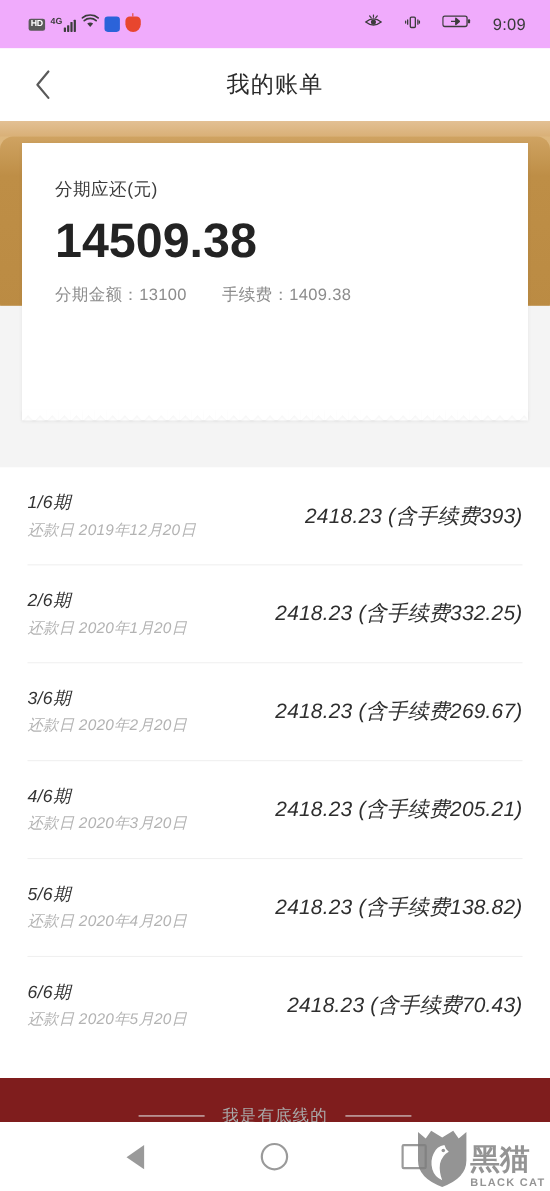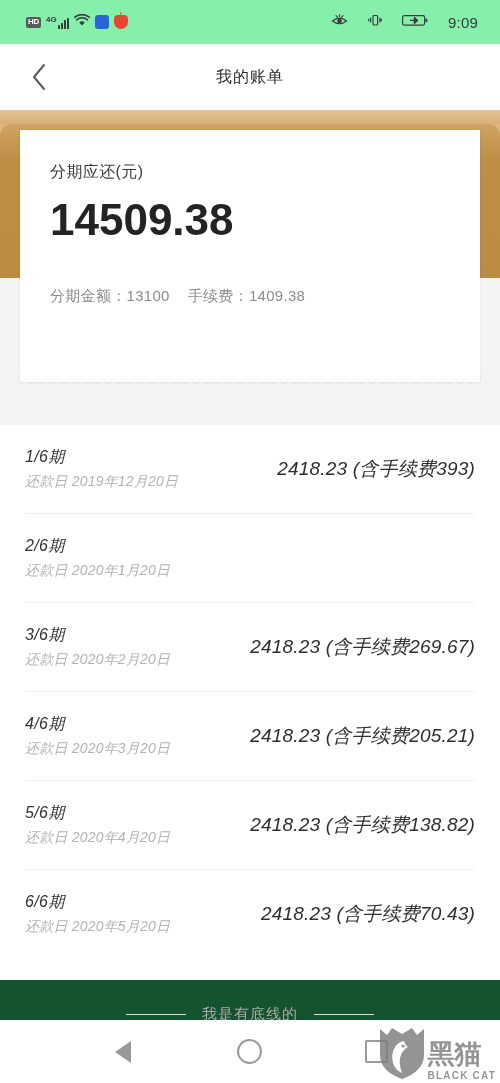--- a/index.html
+++ b/index.html
@@ -17,21 +17,21 @@
   }
 
   
   .status-bar {
     height: 44px;
     display: flex;
     align-items: center;
     justify-content: space-between;
     padding: 0 22px 0 26px;
     box-sizing: border-box;
-    background: #86efac;
+    background: #f0abfc;
   }
   .status-left {
     display: flex;
     align-items: center;
     gap: 5px;
   }
   .status-right {
     display: flex;
     align-items: center;
     gap: 20px;
@@ -119,21 +119,21 @@
     width: 46px;
     height: 46px;
     display: flex;
     align-items: center;
     justify-content: center;
     cursor: pointer;
   }
   .page-title {
     width: 100%;
     text-align: center;
-    font-size: 16px;
+    font-size: 21px;
     color: #2b2b2b;
     letter-spacing: 1px;
   }
 
   
   .hero {
     position: relative;
     height: 290px;
     background: #f4f4f4;
   }
@@ -186,26 +186,26 @@
   }
   .receipt-amount {
     font-size: 44px;
     font-weight: bold;
     color: #232323;
     letter-spacing: 0px;
     margin-top: 14px;
     line-height: 1.05;
   }
   .receipt-sub {
-    margin-top: 44px;
+    margin-top: 16px;
     font-size: 15px;
     color: #8c8c8c;
     letter-spacing: 0.3px;
     display: flex;
-    gap: 18px;
+    gap: 32px;
   }
   .zigzag {
     height: 9px;
     background:
       linear-gradient(-45deg, transparent 50%, #ffffff 51%) 0 0 / 11px 9px repeat-x,
       linear-gradient(45deg, transparent 50%, #ffffff 51%) 0 0 / 11px 9px repeat-x;
     filter: drop-shadow(0 1px 1px rgba(0,0,0,0.05));
   }
 
   
@@ -248,21 +248,21 @@
     letter-spacing: 0.2px;
     white-space: nowrap;
   }
 
   
   .footer-white {
     background: #ffffff;
     height: 22px;
   }
   .footer {
-    background: #14532d;
+    background: #7f1d1d;
     height: 68px;
     display: flex;
     align-items: center;
     justify-content: center;
     gap: 16px;
   }
   .footer-line {
     width: 60px;
     height: 1px;
     background: #dcdcdc;
@@ -428,20 +428,21 @@
       <span class="row-term">1/6期</span>
       <span class="row-date">还款日 2019年12月20日</span>
     </div>
     <div class="row-amount">2418.23 (含手续费393)</div>
   </div>
   <div class="row">
     <div class="row-left">
       <span class="row-term">2/6期</span>
       <span class="row-date">还款日 2020年1月20日</span>
     </div>
+    <div class="row-amount">2418.23 (含手续费332.25)</div>
   </div>
   <div class="row">
     <div class="row-left">
       <span class="row-term">3/6期</span>
       <span class="row-date">还款日 2020年2月20日</span>
     </div>
     <div class="row-amount">2418.23 (含手续费269.67)</div>
   </div>
   <div class="row">
     <div class="row-left">

